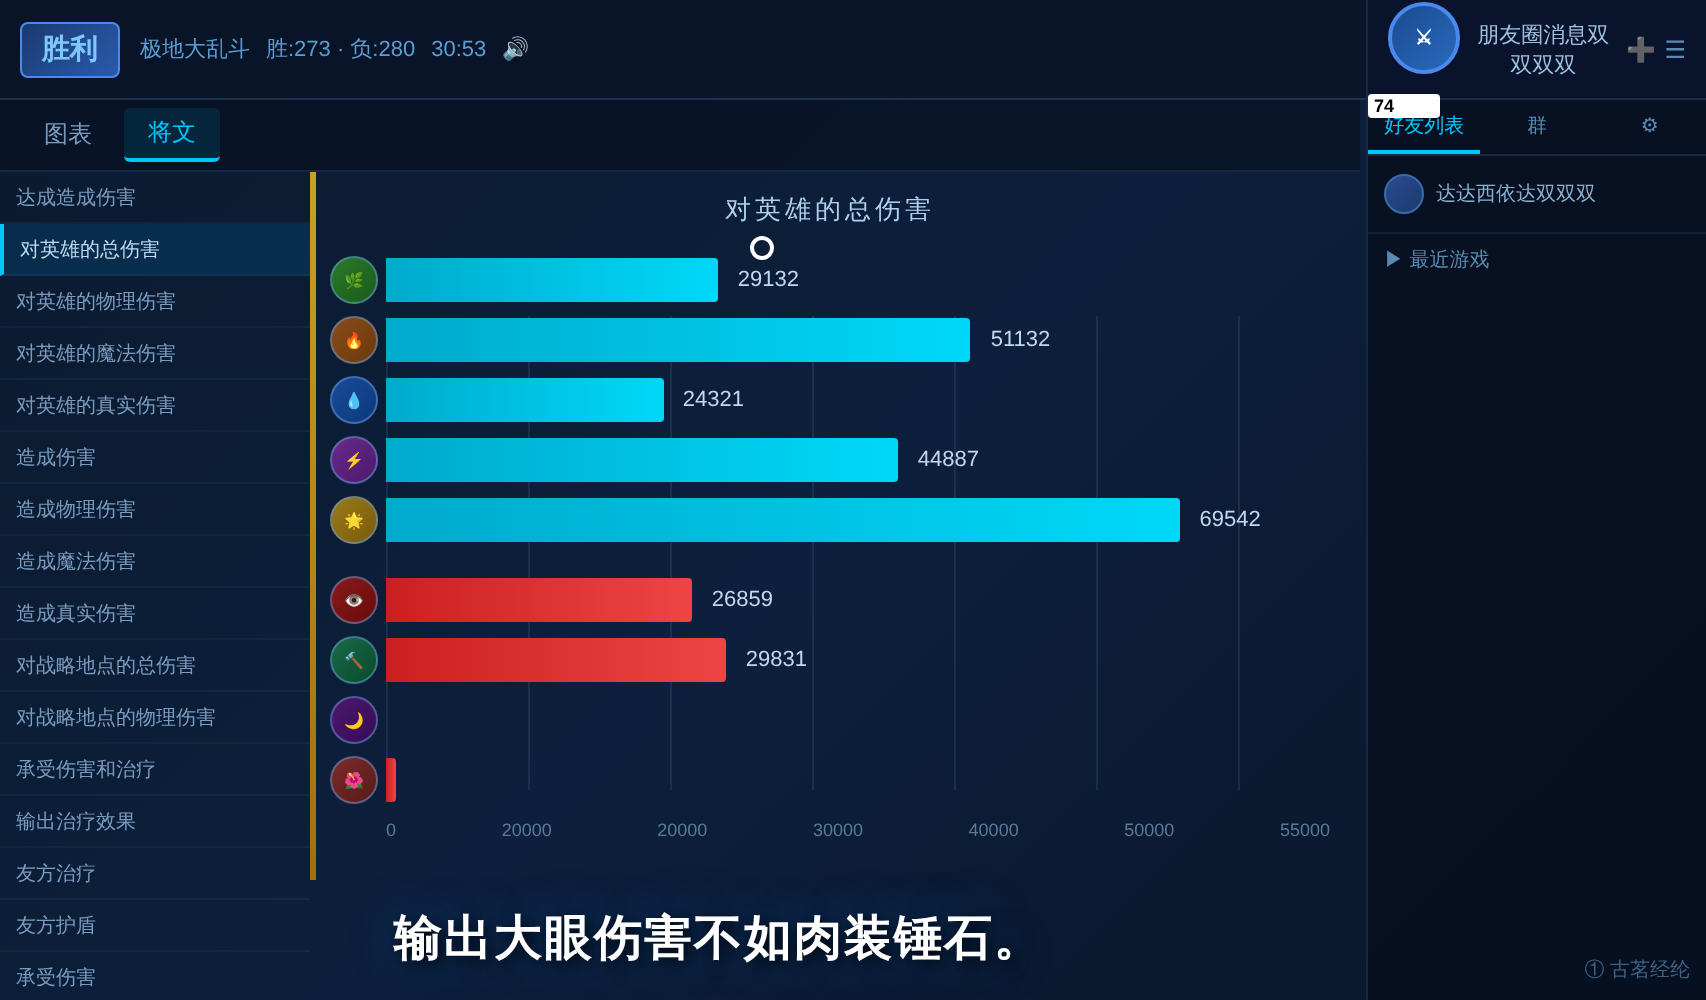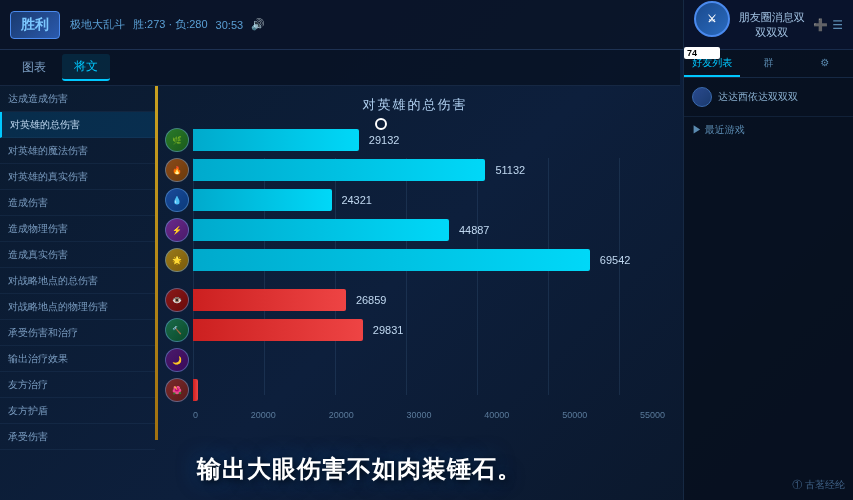--- a/index.html
+++ b/index.html
@@ -390,24 +390,26 @@
 </div>
 
 <div class="tab-bar">
   <div class="tab">图表</div>
   <div class="tab active">将文</div>
 </div>
 
 <div class="left-sidebar">
   <div class="sidebar-label">达成造成伤害</div>
   <div class="sidebar-label active">对英雄的总伤害</div>
+  <div class="sidebar-label">对英雄的物理伤害</div>
   <div class="sidebar-label">对英雄的魔法伤害</div>
   <div class="sidebar-label">对英雄的真实伤害</div>
   <div class="sidebar-label">造成伤害</div>
   <div class="sidebar-label">造成物理伤害</div>
+  <div class="sidebar-label">造成魔法伤害</div>
   <div class="sidebar-label">造成真实伤害</div>
   <div class="sidebar-label">对战略地点的总伤害</div>
   <div class="sidebar-label">对战略地点的物理伤害</div>
   <div class="sidebar-label">承受伤害和治疗</div>
   <div class="sidebar-label">输出治疗效果</div>
   <div class="sidebar-label">友方治疗</div>
   <div class="sidebar-label">友方护盾</div>
   <div class="sidebar-label">承受伤害</div>
 
 </div>

